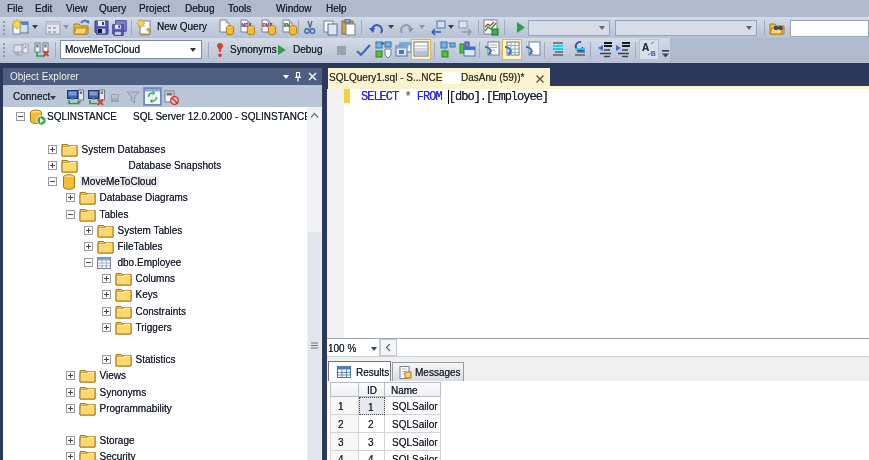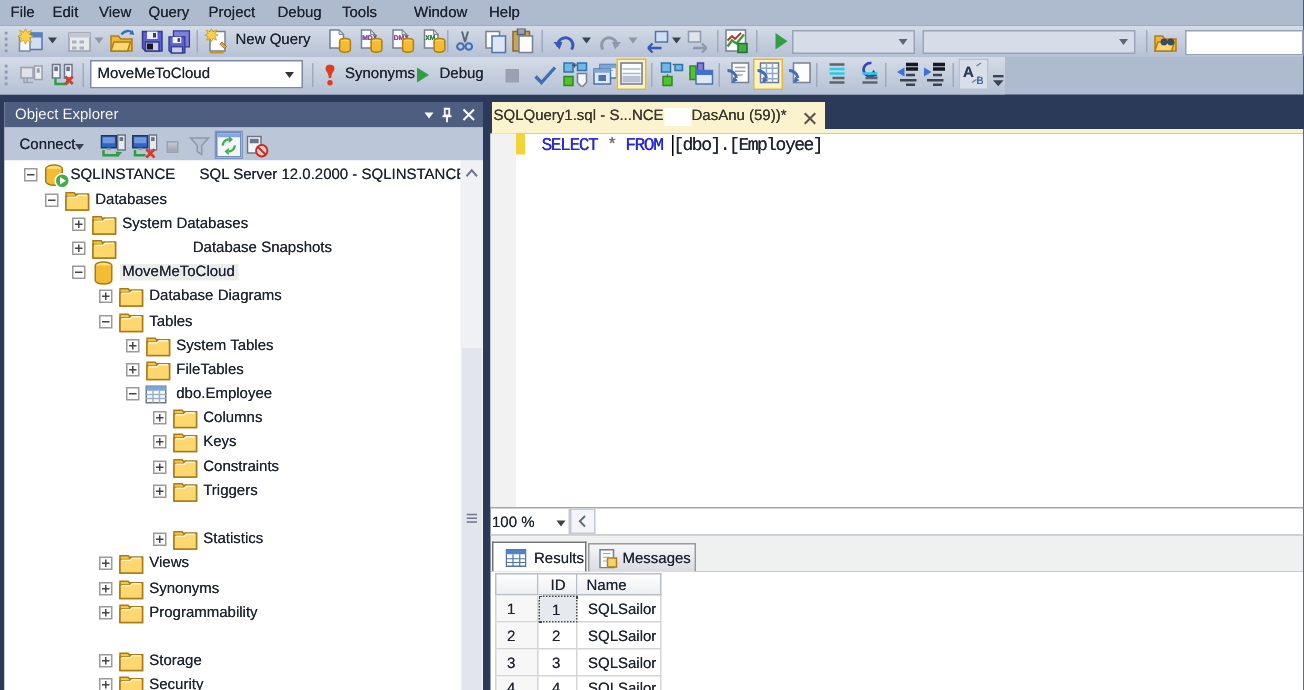--- a/index.html
+++ b/index.html
@@ -406,31 +406,20 @@
           <svg width="18" height="17">
             <ellipse cx="7" cy="3.5" rx="5.5" ry="2.5" fill="#ffe07a" stroke="#a87a18"></ellipse>
             <path d="M1.5 3.5 v8.5 a5.5 2.5 0 0 0 11 0 v-8.5" fill="#f2bc35" stroke="#a87a18"></path>
             <circle cx="12.5" cy="11.5" r="4.7" fill="#3fae49" stroke="#fff" stroke-width="1"></circle>
             <path d="M11 9 l4 2.5 -4 2.5z" fill="#fff"></path>
           </svg>
         </span>
         <span class="tl" style="left:44px;">SQLINSTANCE</span>
         <span class="tl" style="left:130px;">SQL Server 12.0.2000 - SQLINSTANCE</span>
       </div>
-      <div class="row" style="top:18.6px;">
-        <span class="eb " style="left:27px;"></span>
-        <span style="position:absolute;left:40px;top:0;">
-          <svg width="17" height="16">
-            <path d="M1 2.5 h5.5 l1.5 2 v-1 h8 v10.5 h-15z" fill="#f7c643" stroke="#a87a18"></path>
-            <path d="M1 5 h6 l1.5 -1.5 h7.5 v10.5 h-15z" fill="#fed86f" stroke="#a87a18"></path>
-            <path d="M2 5.5 h5.8 l1.5 -1.3 h5.7" stroke="#fff3c8" fill="none"></path>
-          </svg>
-        </span>
-        <span class="tl" style="left:60.5px;">Databases</span>
-      </div>
       <div class="row" style="top:34.8px;">
         <span class="eb plus" style="left:45px;"></span>
         <span style="position:absolute;left:58px;top:0;">
           <svg width="17" height="16">
             <path d="M1 2.5 h5.5 l1.5 2 v-1 h8 v10.5 h-15z" fill="#f7c643" stroke="#a87a18"></path>
             <path d="M1 5 h6 l1.5 -1.5 h7.5 v10.5 h-15z" fill="#fed86f" stroke="#a87a18"></path>
             <path d="M2 5.5 h5.8 l1.5 -1.3 h5.7" stroke="#fff3c8" fill="none"></path>
           </svg>
         </span>
         <span class="tl" style="left:78.5px;">System Databases</span>

